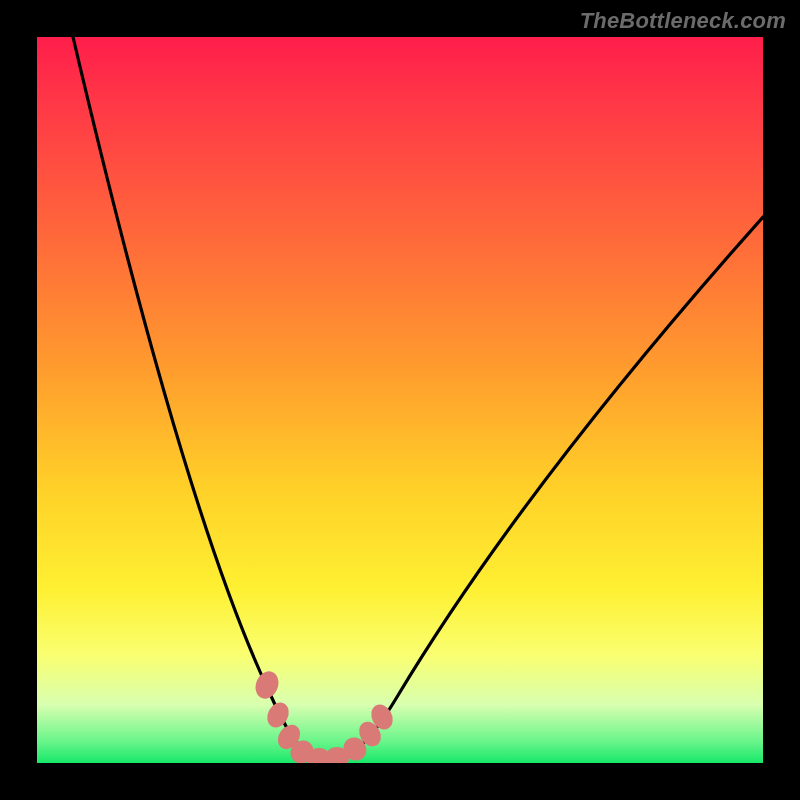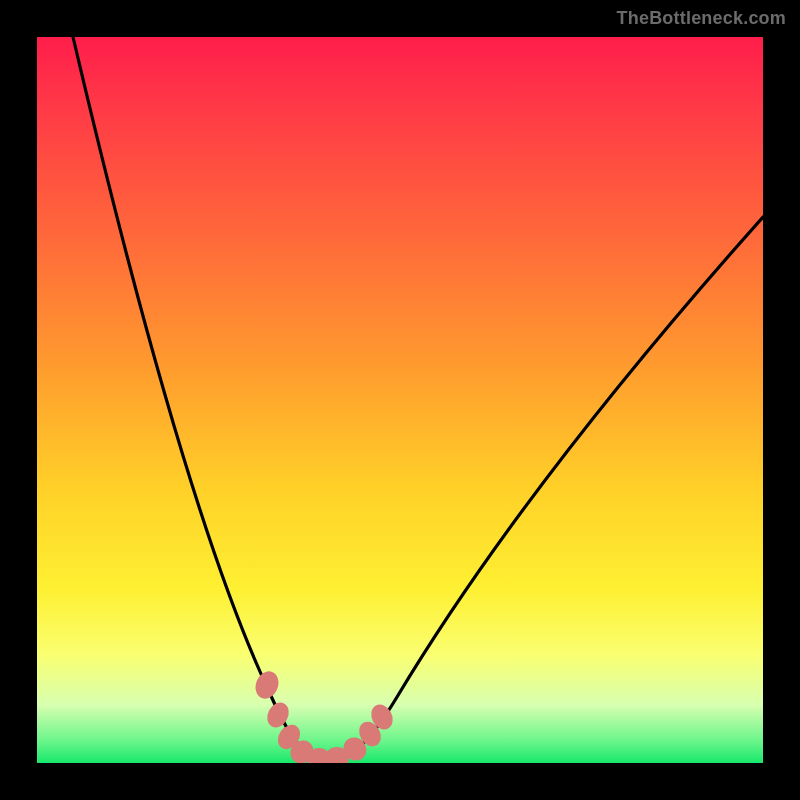--- a/index.html
+++ b/index.html
@@ -37,25 +37,26 @@
       #d8ffb0 92%,
       #6af58a 97%,
       #17e86a 100%
     );
   }
   .watermark {
     position: absolute;
     top: 8px;
     right: 14px;
     font-family: Arial, Helvetica, sans-serif;
-    font-size: 18px;
+    font-size: 22px;
     font-weight: 600;
     color: #6b6b6b;
     letter-spacing: 0.2px;
     user-select: none;
+    font-style: italic;
   }
   svg.curve {
     position: absolute;
     left: 0;
     top: 0;
     width: 726px;
     height: 726px;
   }
 </style>
 </head>

